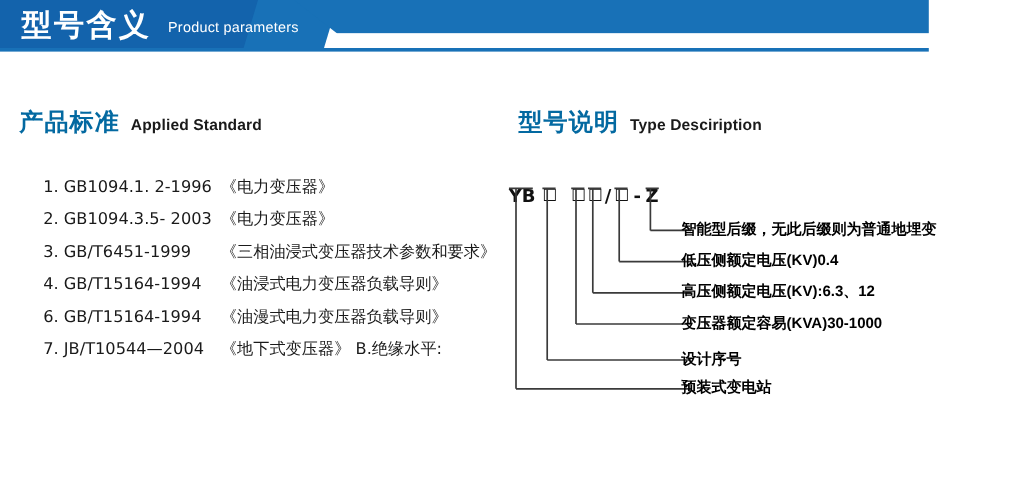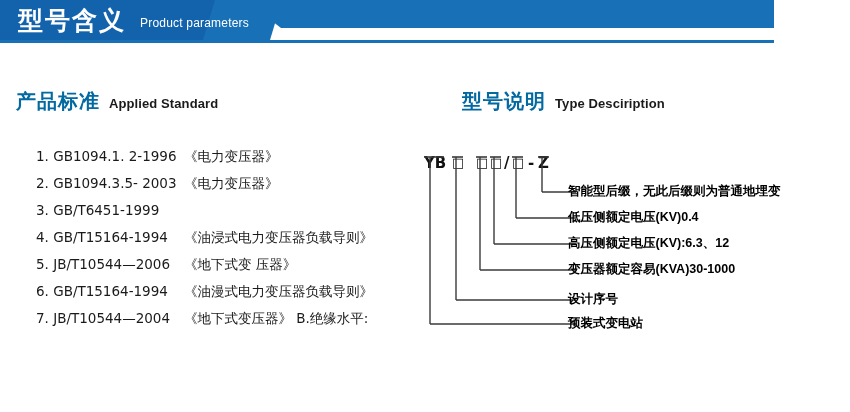--- a/index.html
+++ b/index.html
@@ -53,21 +53,21 @@
   .sec-head .cn{
     font-size:20px;font-weight:bold;color:#0369a1;
     font-family:"DejaVu Sans","Liberation Sans",sans-serif;
     letter-spacing:1px;
   }
   .sec-head .en{
     font-size:13px;font-weight:bold;color:#1a1a1a;
     margin-left:9px;letter-spacing:.1px;
   }
   #sec-left{left:16px;top:88px;}
-  #sec-right{left:432px;top:88px;margin-left:30px;}
+  #sec-right{left:432px;top:88px;}
 
   
   .std-list{
     position:absolute;left:36px;top:143px;width:415px;
   }
   .std-row{
     display:flex;
     font-size:13.5px;
     line-height:27px;
     color:#1a1a1a;
@@ -136,28 +136,25 @@
     <div class="std-row">
       <span class="code">1. GB1094.1. 2-1996</span>
       <span class="name">《电力变压器》</span>
     </div>
     <div class="std-row">
       <span class="code">2. GB1094.3.5- 2003</span>
       <span class="name">《电力变压器》</span>
     </div>
     <div class="std-row">
       <span class="code">3. GB/T6451-1999</span>
+      <span class="name">《三相油浸式变压器技术参数和要求》</span>
     </div>
     <div class="std-row">
       <span class="code">4. GB/T15164-1994</span>
       <span class="name">《油浸式电力变压器负载导则》</span>
-    </div>
-    <div class="std-row">
-      <span class="code">5. JB/T10544—2006</span>
-      <span class="name">《地下式变 压器》</span>
     </div>
     <div class="std-row">
       <span class="code">6. GB/T15164-1994</span>
       <span class="name">《油漫式电力变压器负载导则》</span>
     </div>
     <div class="std-row">
       <span class="code">7. JB/T10544—2004</span>
       <span class="name">《地下式变压器》 B.绝缘水平:</span>
     </div>
   </div>

